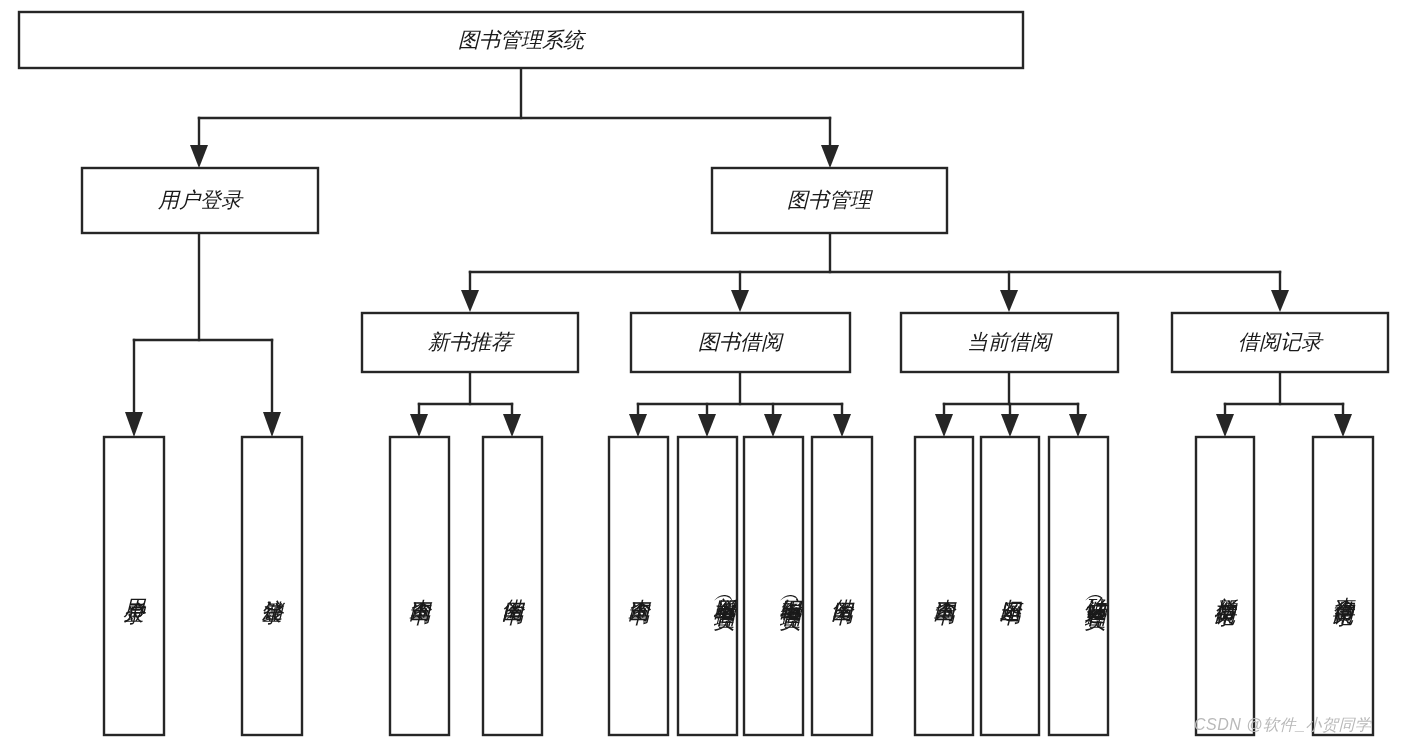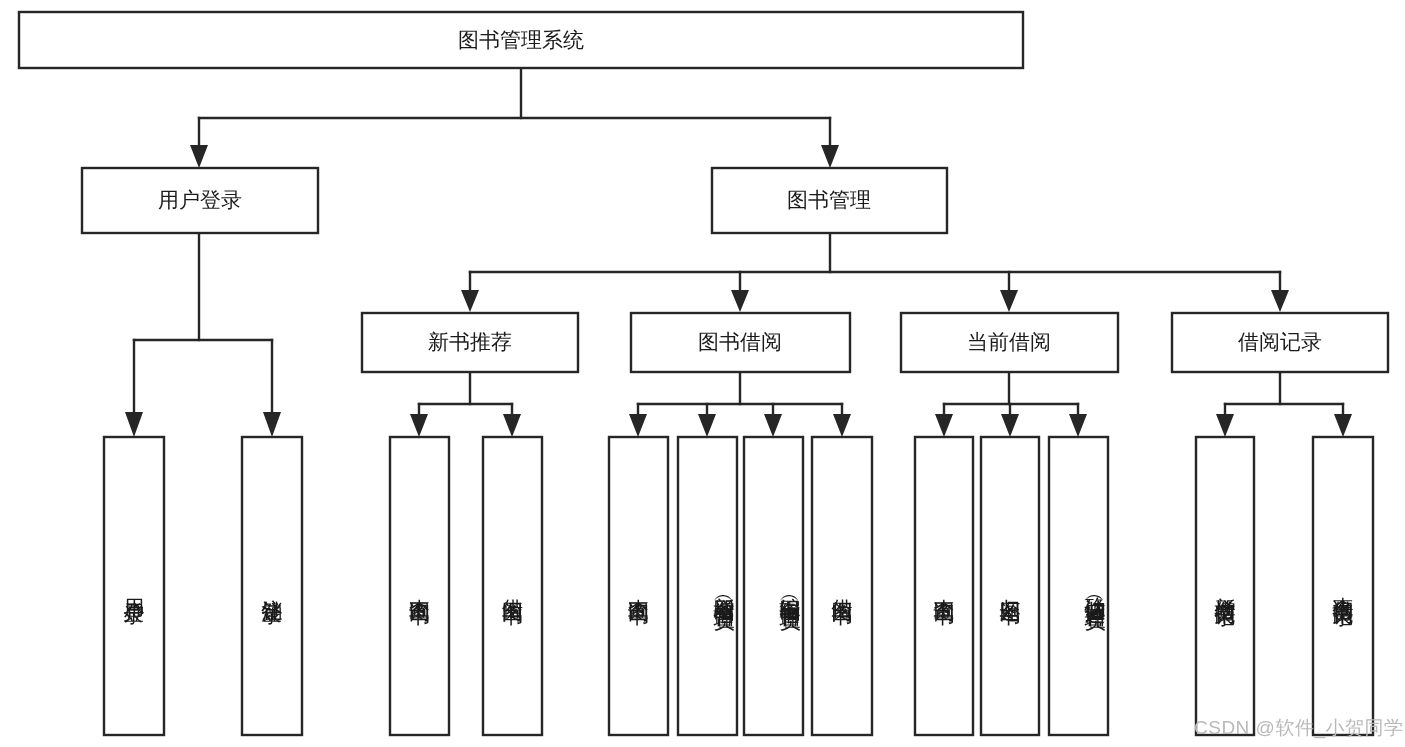--- a/index.html
+++ b/index.html
@@ -11,20 +11,21 @@
     width: 1405px;
     height: 747px;
     font-family: "Liberation Sans", "DejaVu Sans", sans-serif;
     overflow: hidden;
   }
   #diagram-canvas {
     position: relative;
     width: 1272px;
     height: 747px;
     background: #ffffff;
+    font-style: italic;
   }
   svg.diagram-svg {
     position: absolute;
     left: 0;
     top: 0;
     width: 1405px;
     height: 747px;
   }
   .node-box {
     fill: #ffffff;
@@ -59,21 +60,21 @@
     font-size: 21px;
     line-height: 1.24;
     letter-spacing: 2px;
     color: #1a1a1a;
     white-space: nowrap;
     pointer-events: none;
   }
   .watermark {
     position: absolute;
     font-family: "Liberation Sans", "DejaVu Sans", sans-serif;
-    font-size: 19px;
+    font-size: 16px;
     color: #b9b9b9;
     white-space: nowrap;
     letter-spacing: 0.5px;
   }
 </style>
 </head>
 <body>
 
 <div id="diagram-canvas">
 

